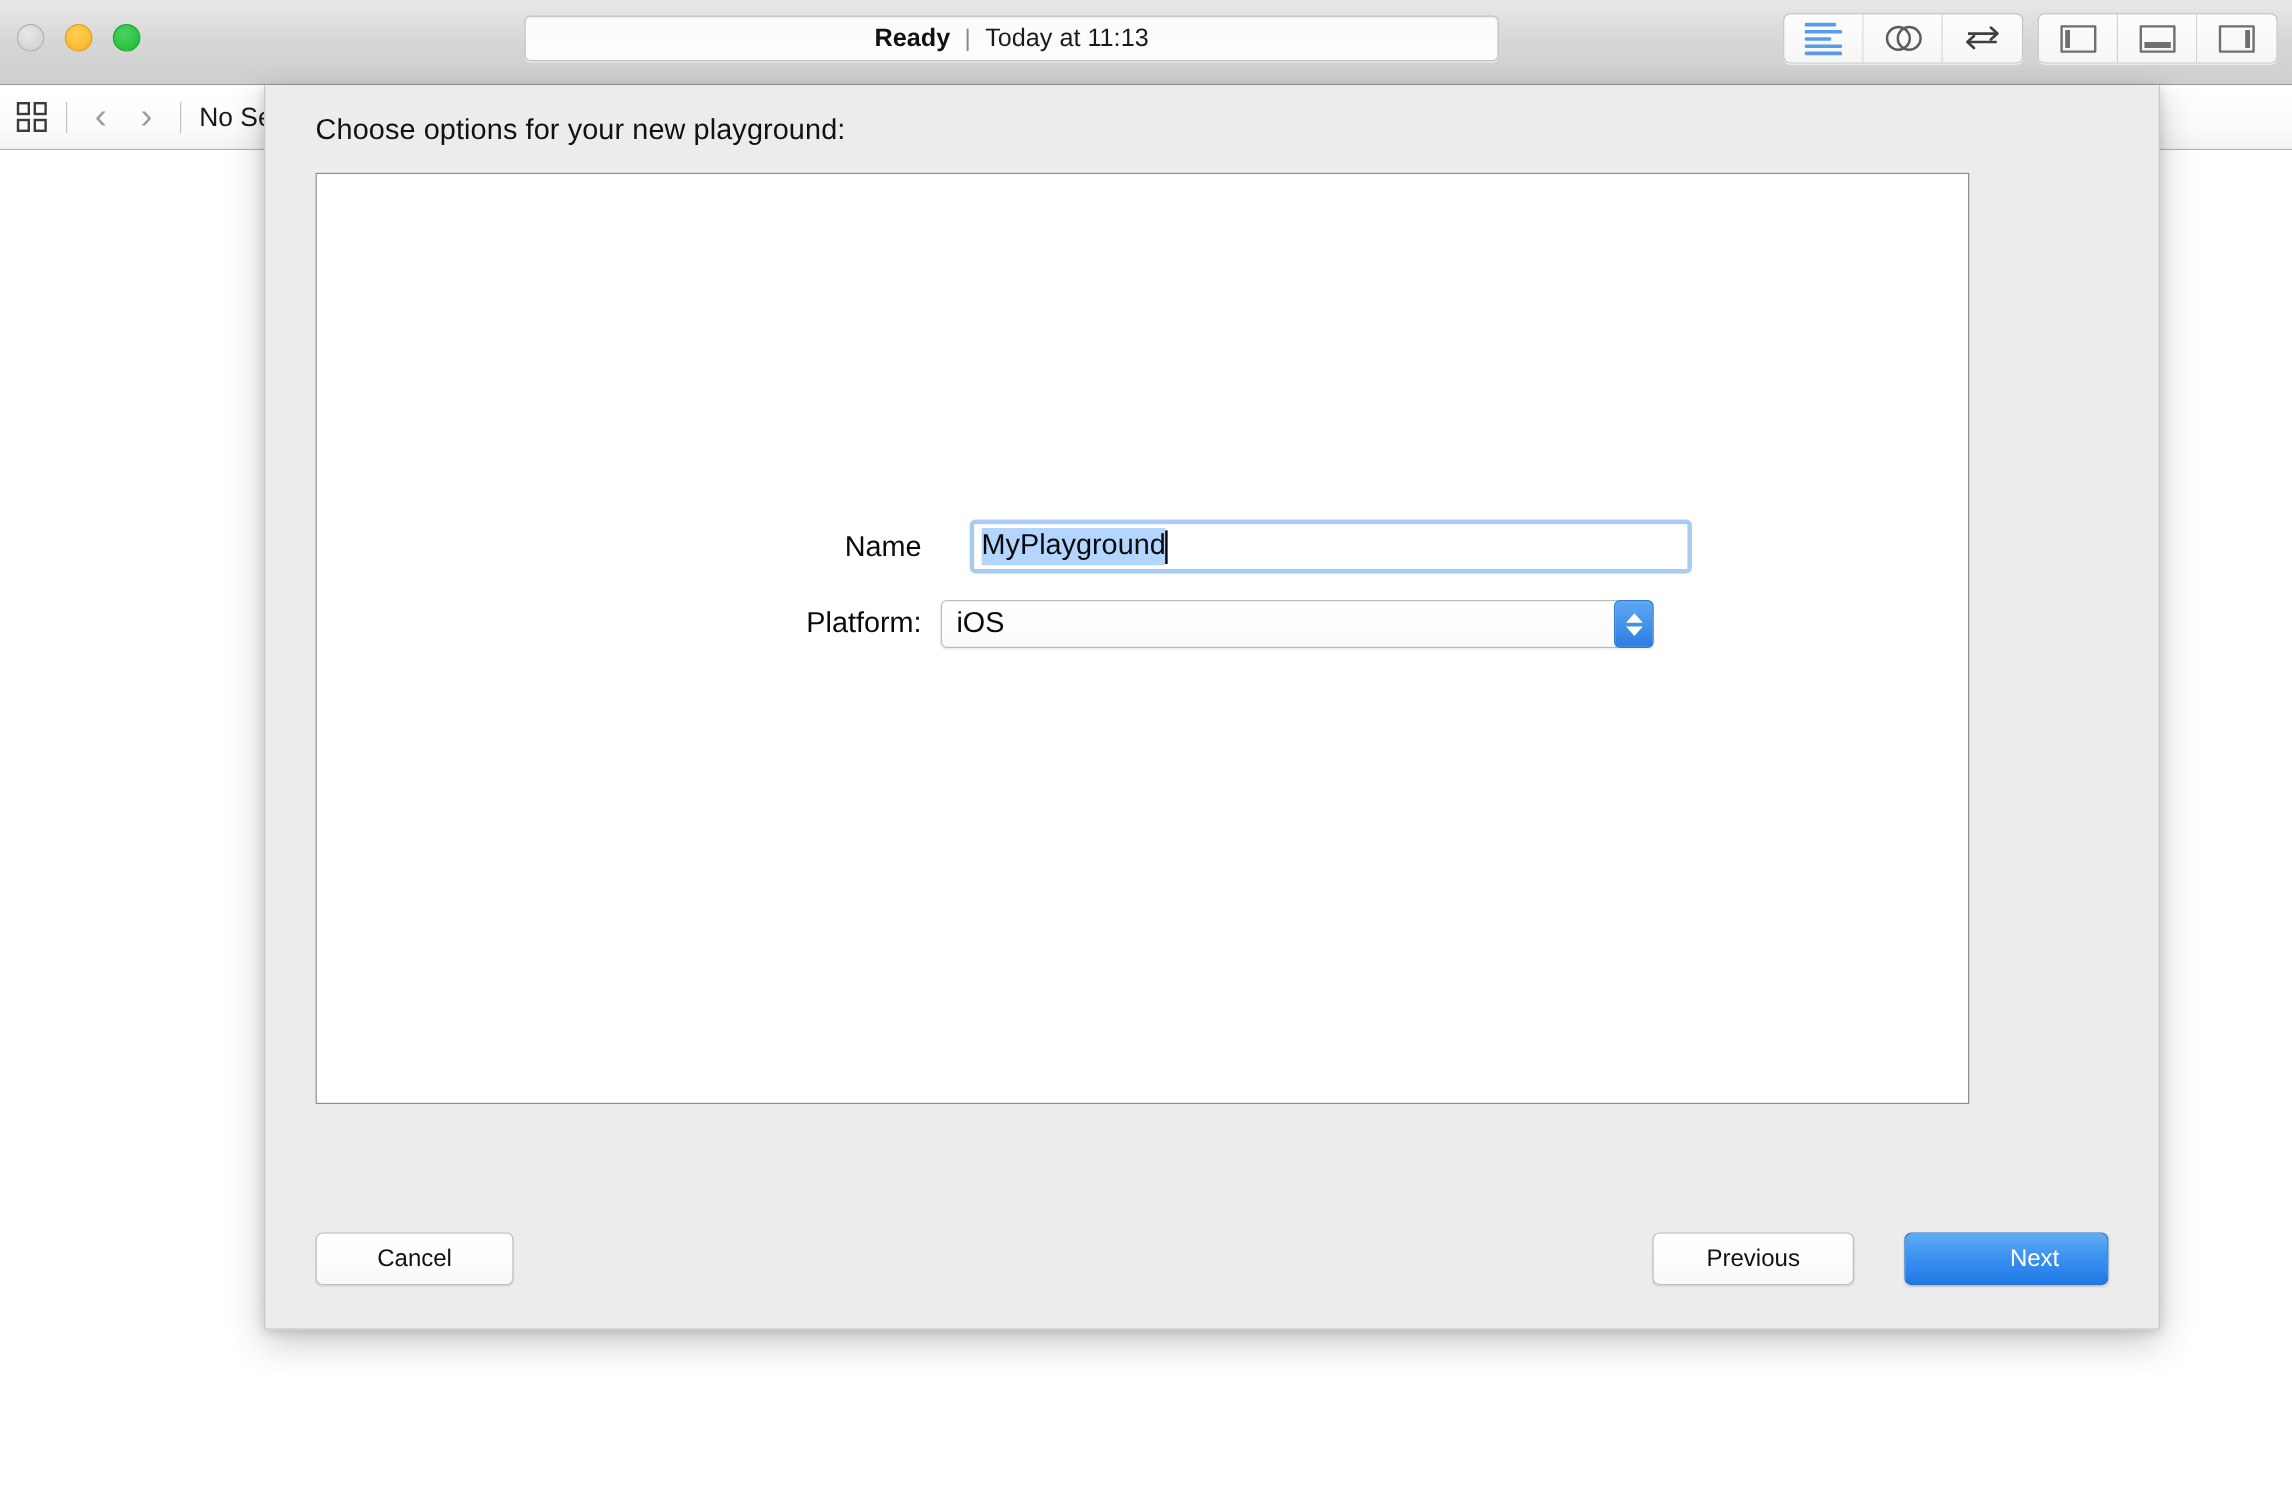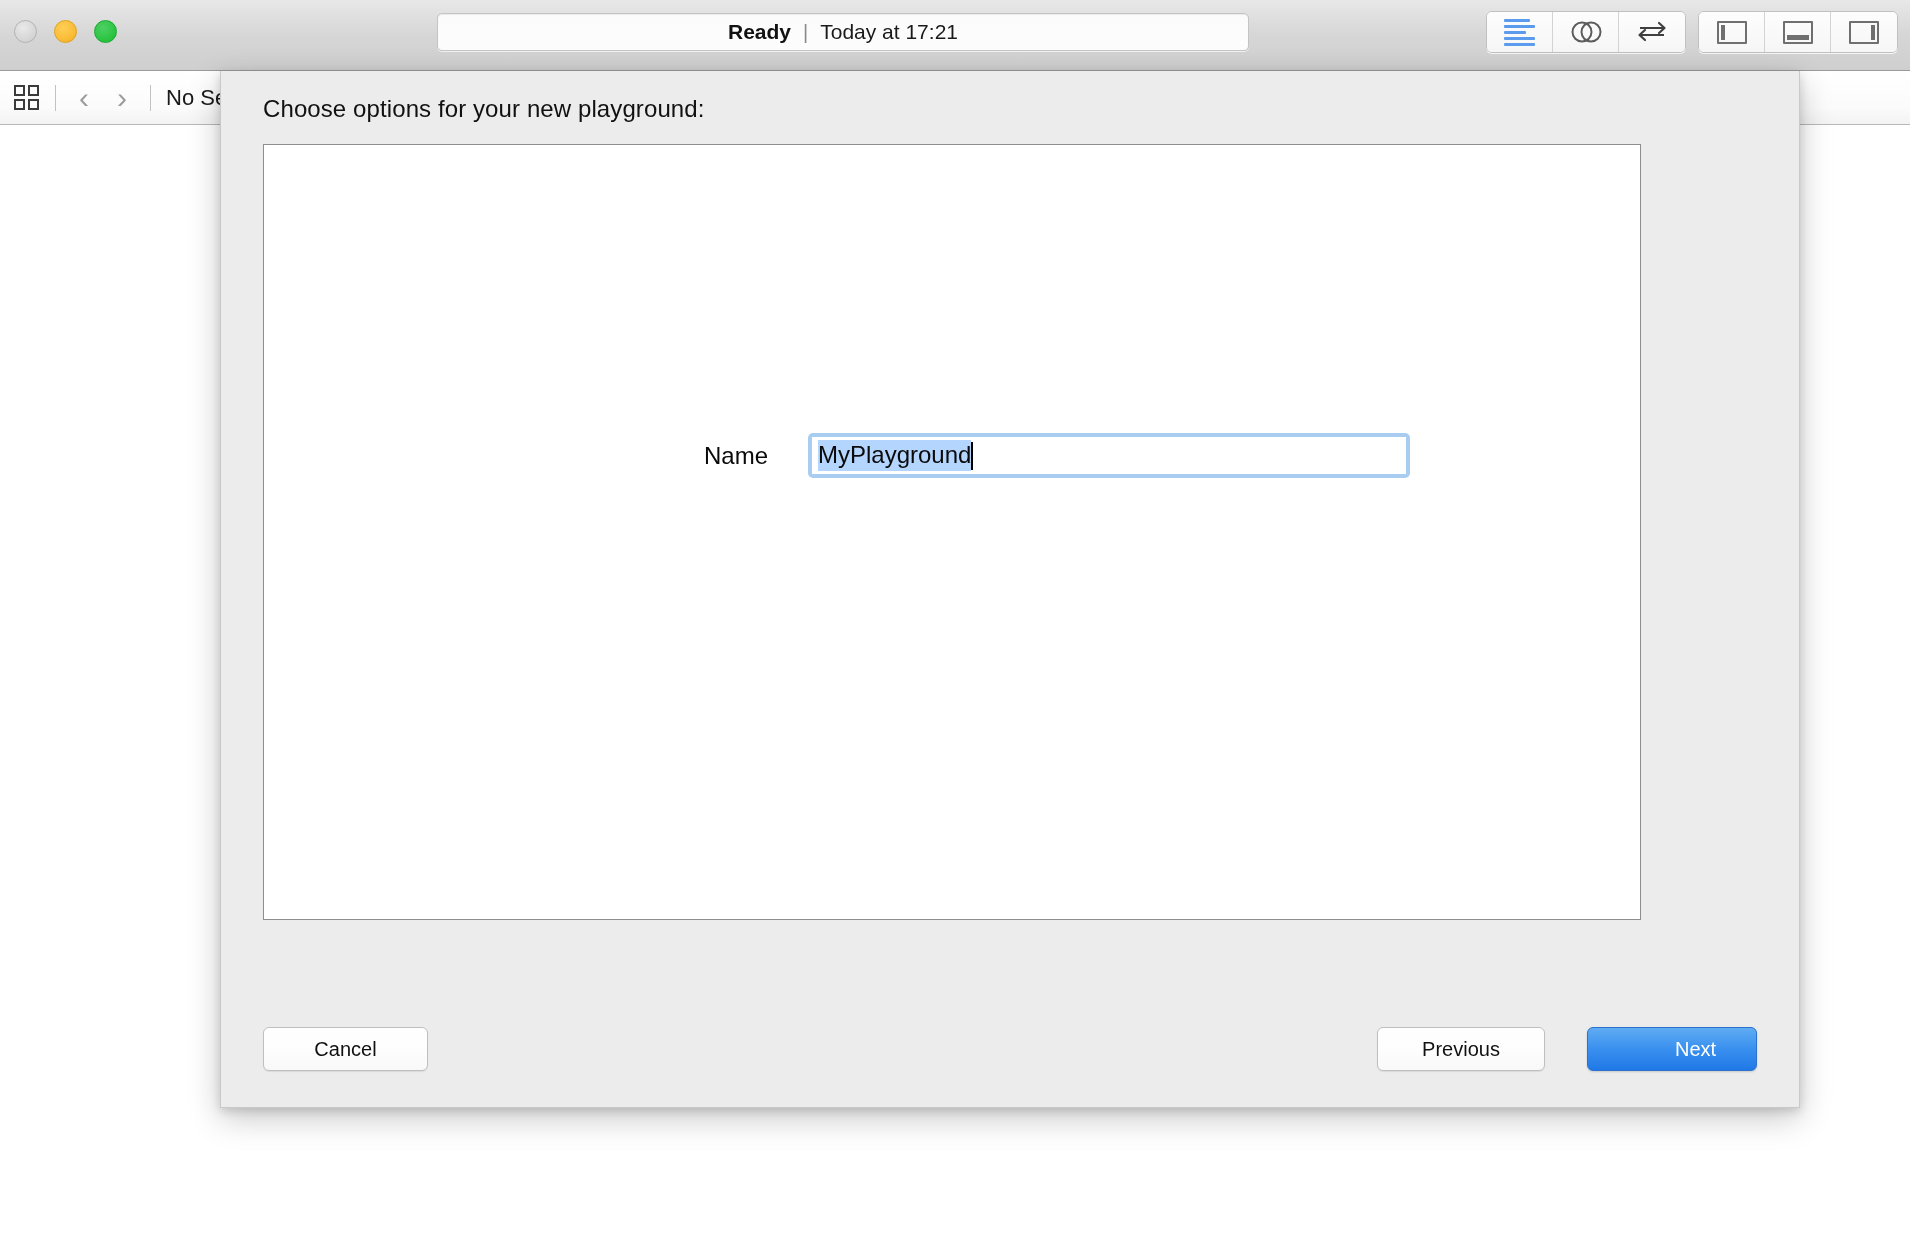--- a/index.html
+++ b/index.html
@@ -363,21 +363,21 @@
 
     <div class="traffic-lights">
       <span class="tl tl-close"></span>
       <span class="tl tl-min"></span>
       <span class="tl tl-max"></span>
     </div>
 
     <div class="status-field">
       <span class="status-ready">Ready</span>
       <span class="status-sep">|</span>
-      <span class="status-time">Today at 17:21</span>
+      <span class="status-time">Today at 11:13</span>
     </div>
 
     <div class="seg-group editors">
       <div class="seg-btn">
         <span class="icon-lines">
           <i></i>
             <i></i>
             <i></i>
             <i></i>
             <i></i>
@@ -452,20 +452,28 @@
           <div class="form-label">Name</div>
           <div class="name-field-wrap">
             <div class="name-field">
               <span class="name-value">MyPlayground</span>
               <span class="caret"></span>
             </div>
           </div>
         </div>
 
         <div class="form-row">
+          <div class="form-label">Platform:</div>
+          <div class="popup">
+            <span class="popup-value">iOS</span>
+            <span class="popup-stepper">
+              <i class="chev chev-up"></i>
+              <i class="chev chev-down"></i>
+            </span>
+          </div>
         </div>
 
       </div>
     </div>
 
     <div class="btn btn-plain btn-cancel">Cancel</div>
     <div class="btn btn-plain btn-prev">Previous</div>
     <div class="btn btn-default btn-next">Next</div>
 
   </div>

